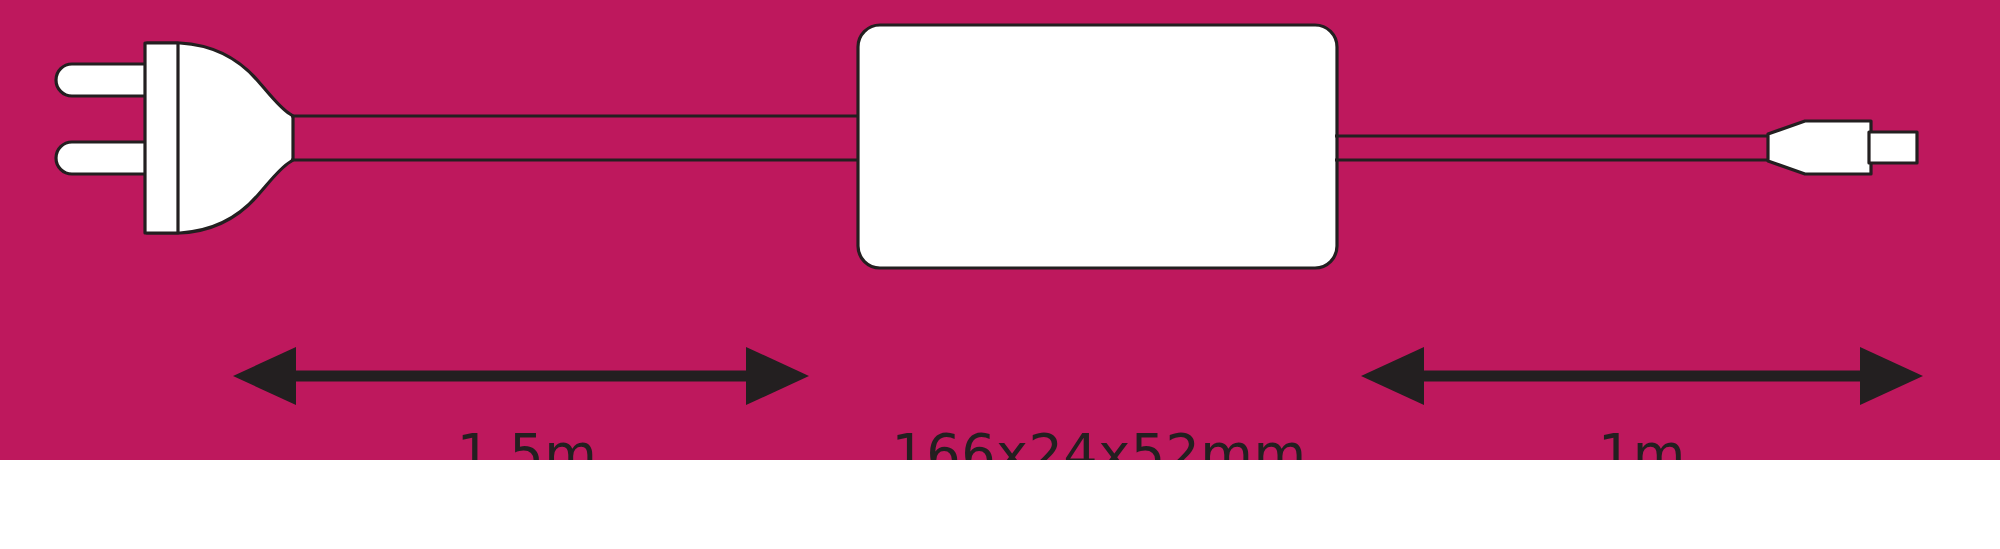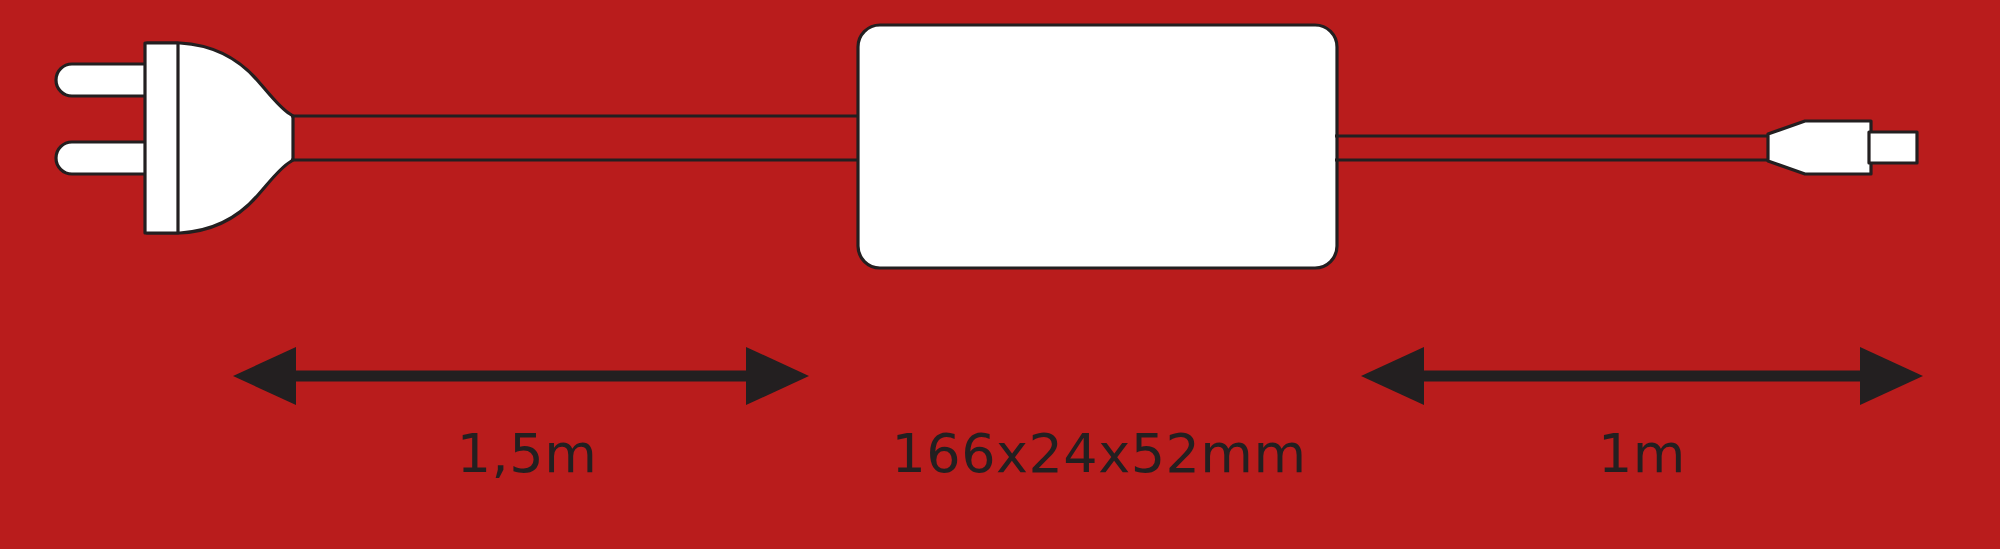--- a/index.html
+++ b/index.html
@@ -7,22 +7,22 @@
     margin: 0;
     padding: 0;
     background: #ffffff;
   }
   body {
     font-family: "DejaVu Sans", "Liberation Sans", sans-serif;
   }
   #stage {
     position: relative;
     width: 2000px;
-    height: 549px;
-    background: #b91c1c;
+    height: 460px;
+    background: #be185d;
     overflow: hidden;
   }
   #diagram-svg {
     position: absolute;
     left: 0;
     top: 0;
     width: 2000px;
     height: 549px;
     display: block;
   }

